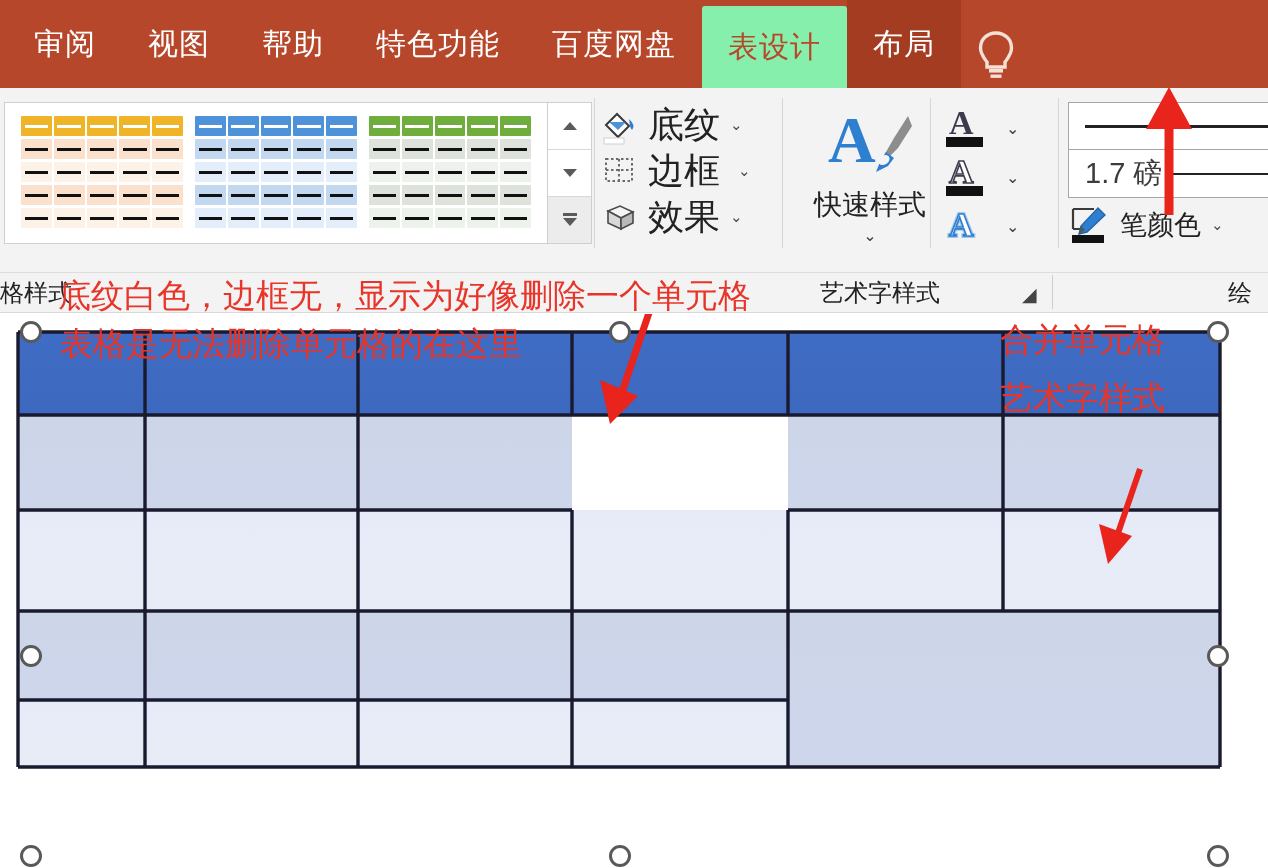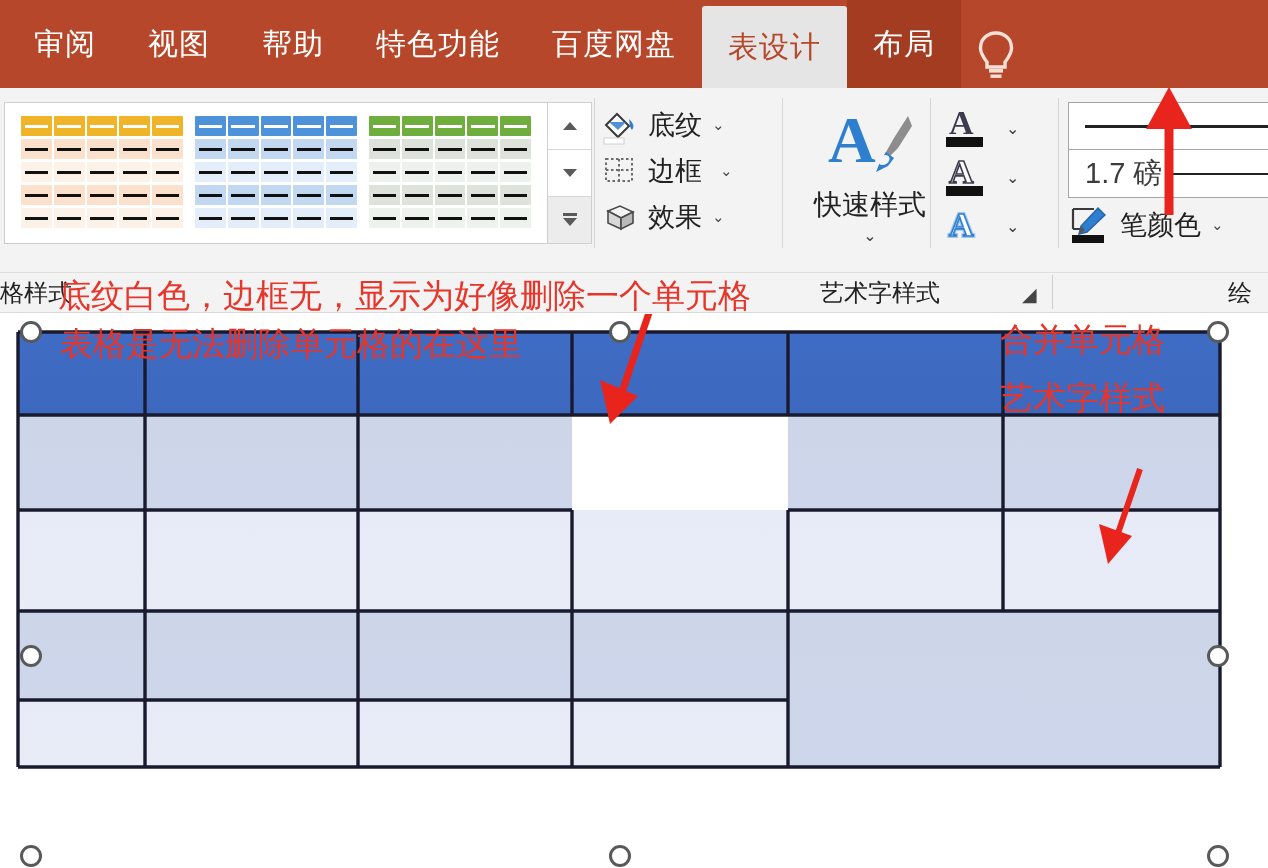--- a/index.html
+++ b/index.html
@@ -17,21 +17,21 @@
     display: flex; align-items: stretch;
   }
   .tab {
     display: flex; align-items: center; justify-content: center;
     color: #ffffff; font-size: 30px; letter-spacing: 1px;
     padding: 0 26px; height: 88px; white-space: nowrap;
     cursor: pointer;
   }
   .tab.first { padding-left: 34px; }
   .tab.active {
-    background: #e5e5e5; color: #b7472a;
+    background: #86efac; color: #b7472a;
     margin-top: 6px; height: 82px;
     border-top-left-radius: 3px; border-top-right-radius: 3px;
   }
   .tab.ctx { background: #a43c22; }
   .lightbulb {
     width: 70px; display: flex; align-items: center; justify-content: center;
     cursor: pointer;
   }
   .lightbulb svg { display:block; }
 
@@ -77,21 +77,21 @@
   .gal-btn:last-child { border-bottom: none; background: #ececec; }
   .gal-btn svg { display:block; }
 
   
   .grp-sbe { position: absolute; left: 600px; top: 14px; width: 150px; }
   .sbe-item {
     display: flex; align-items: center; height: 46px; cursor: pointer;
     gap: 8px;
   }
   .sbe-ico { width: 40px; height: 40px; position: relative; flex: 0 0 40px; }
-  .sbe-lbl { font-size: 27px; color: #222; white-space: nowrap; }
+  .sbe-lbl { font-size: 36px; color: #222; white-space: nowrap; }
   .chev { color: #444; font-size: 15px; margin-left: 2px; }
 
   .sep {
     position: absolute; top: 10px; width: 1px; height: 150px;
     background: #d6d6d6;
   }
 
   
   .grp-quick {
     position: absolute; left: 790px; top: 16px; width: 160px;

